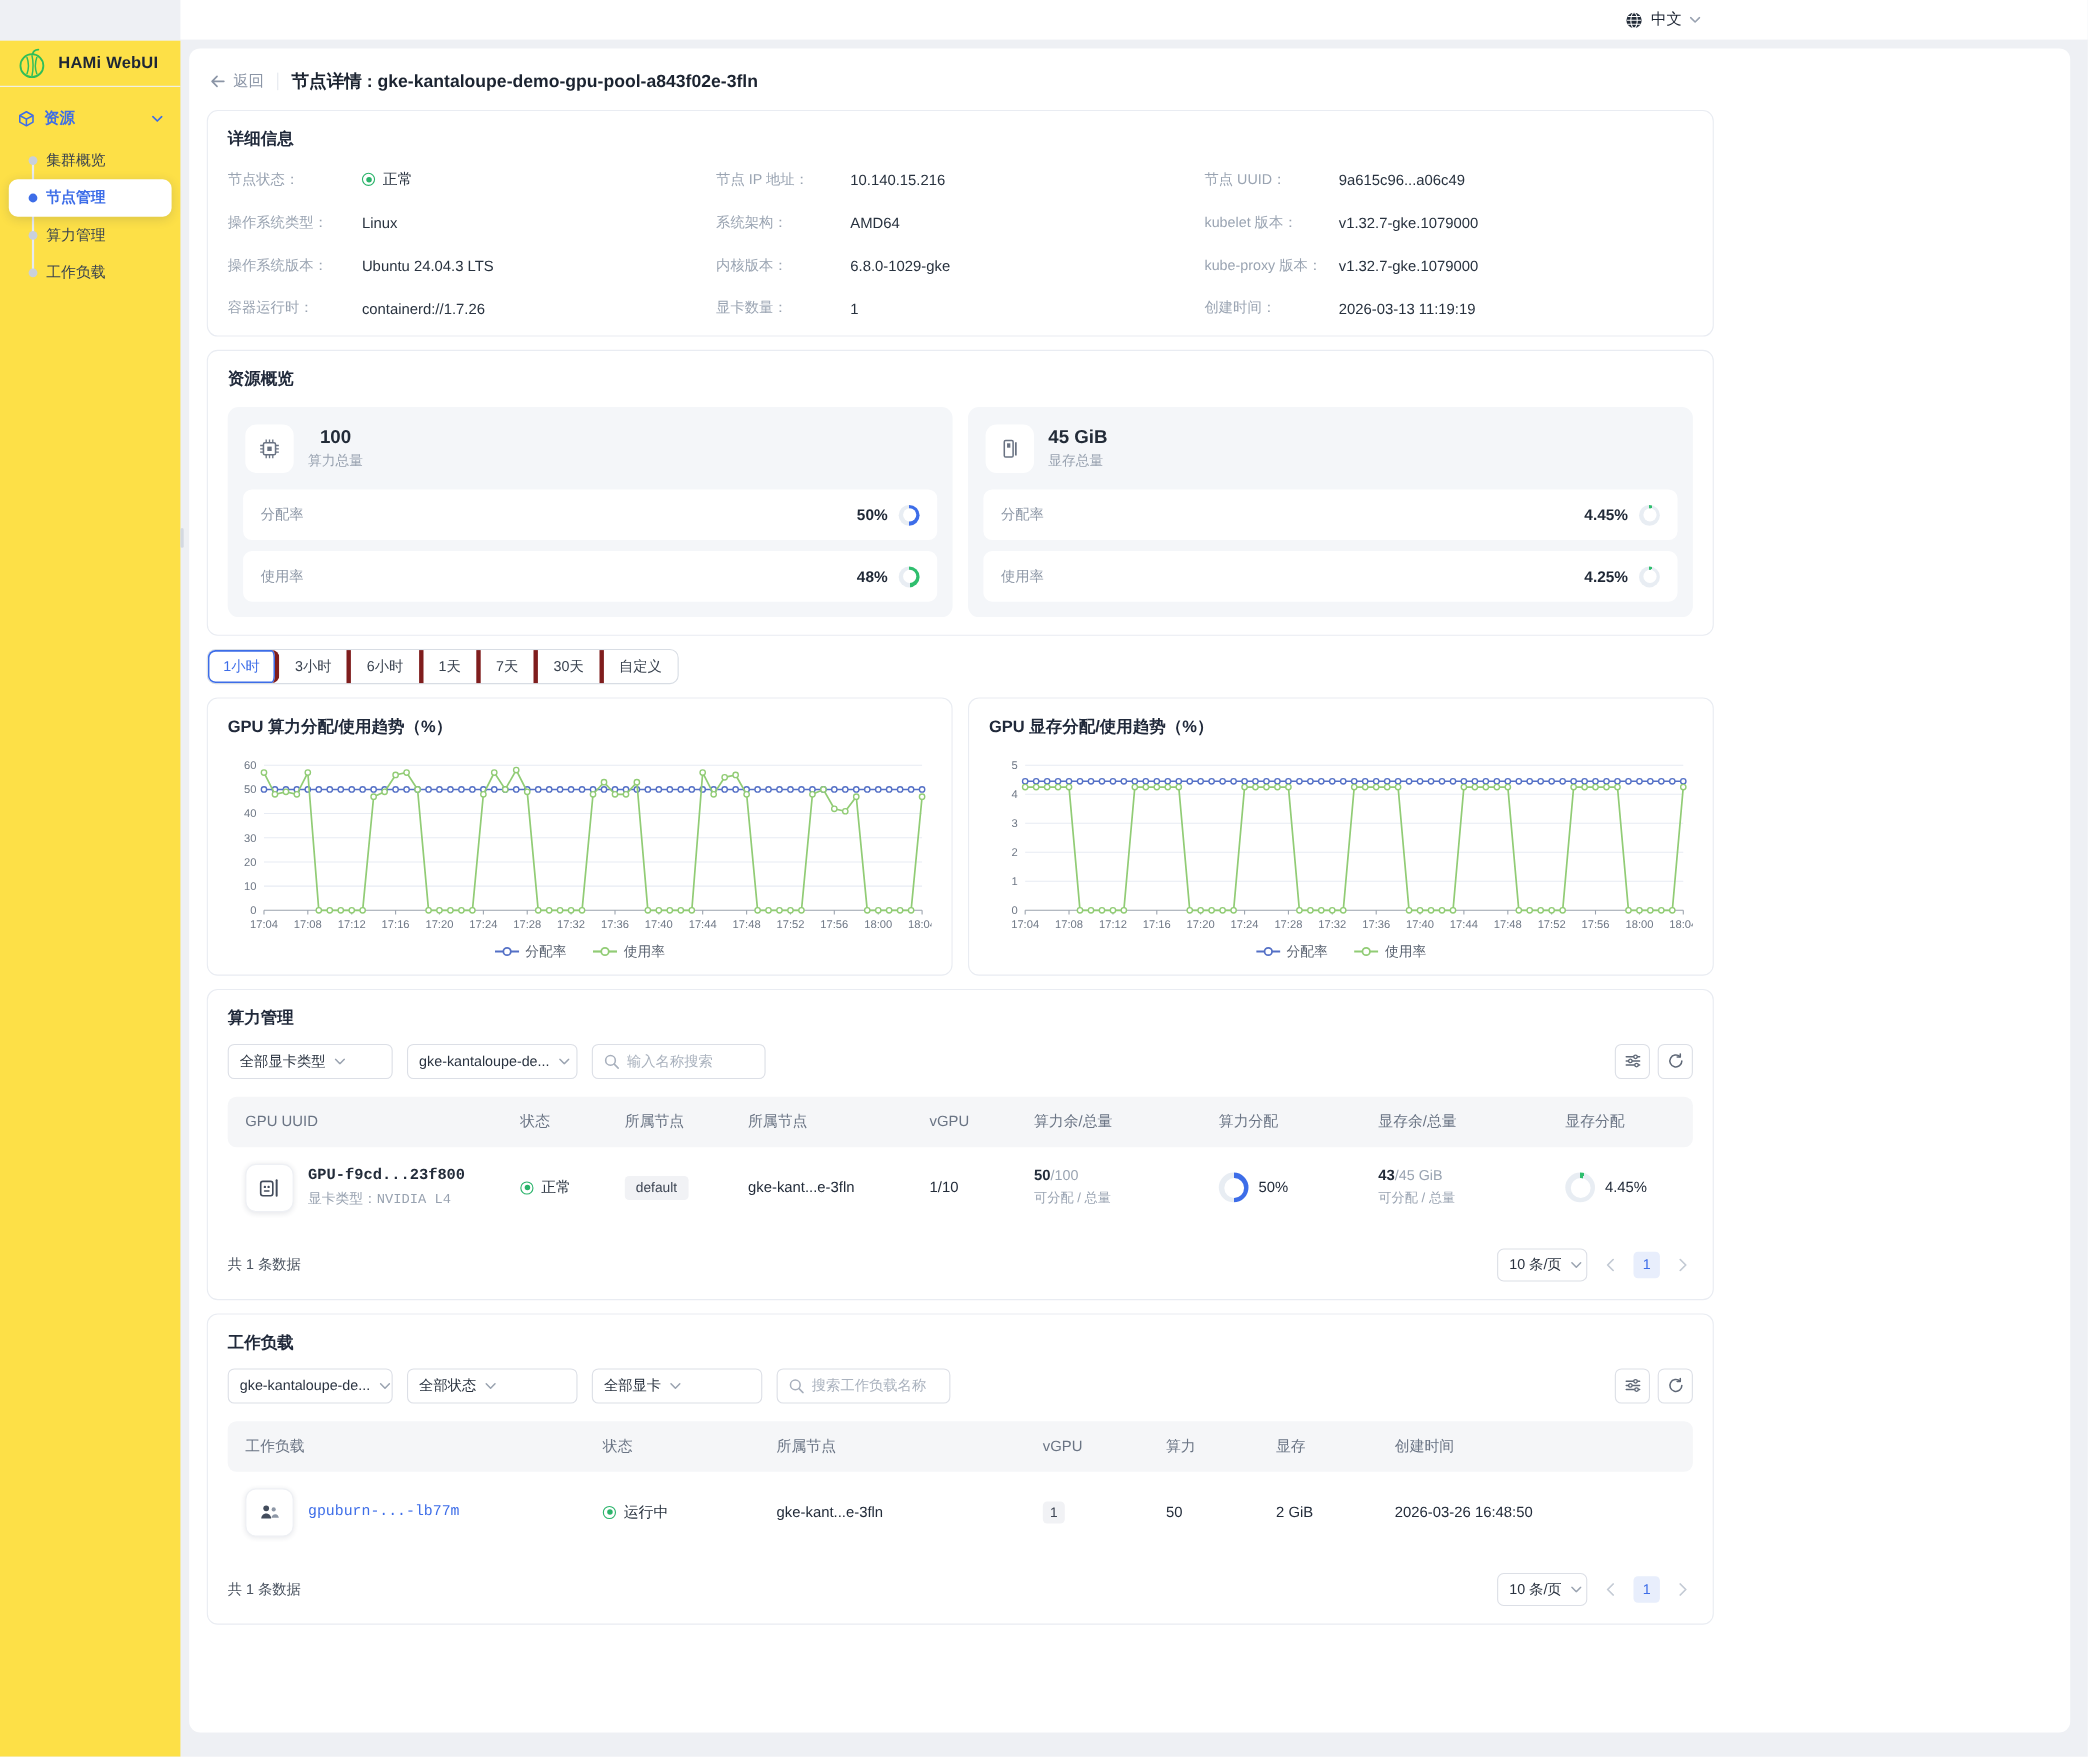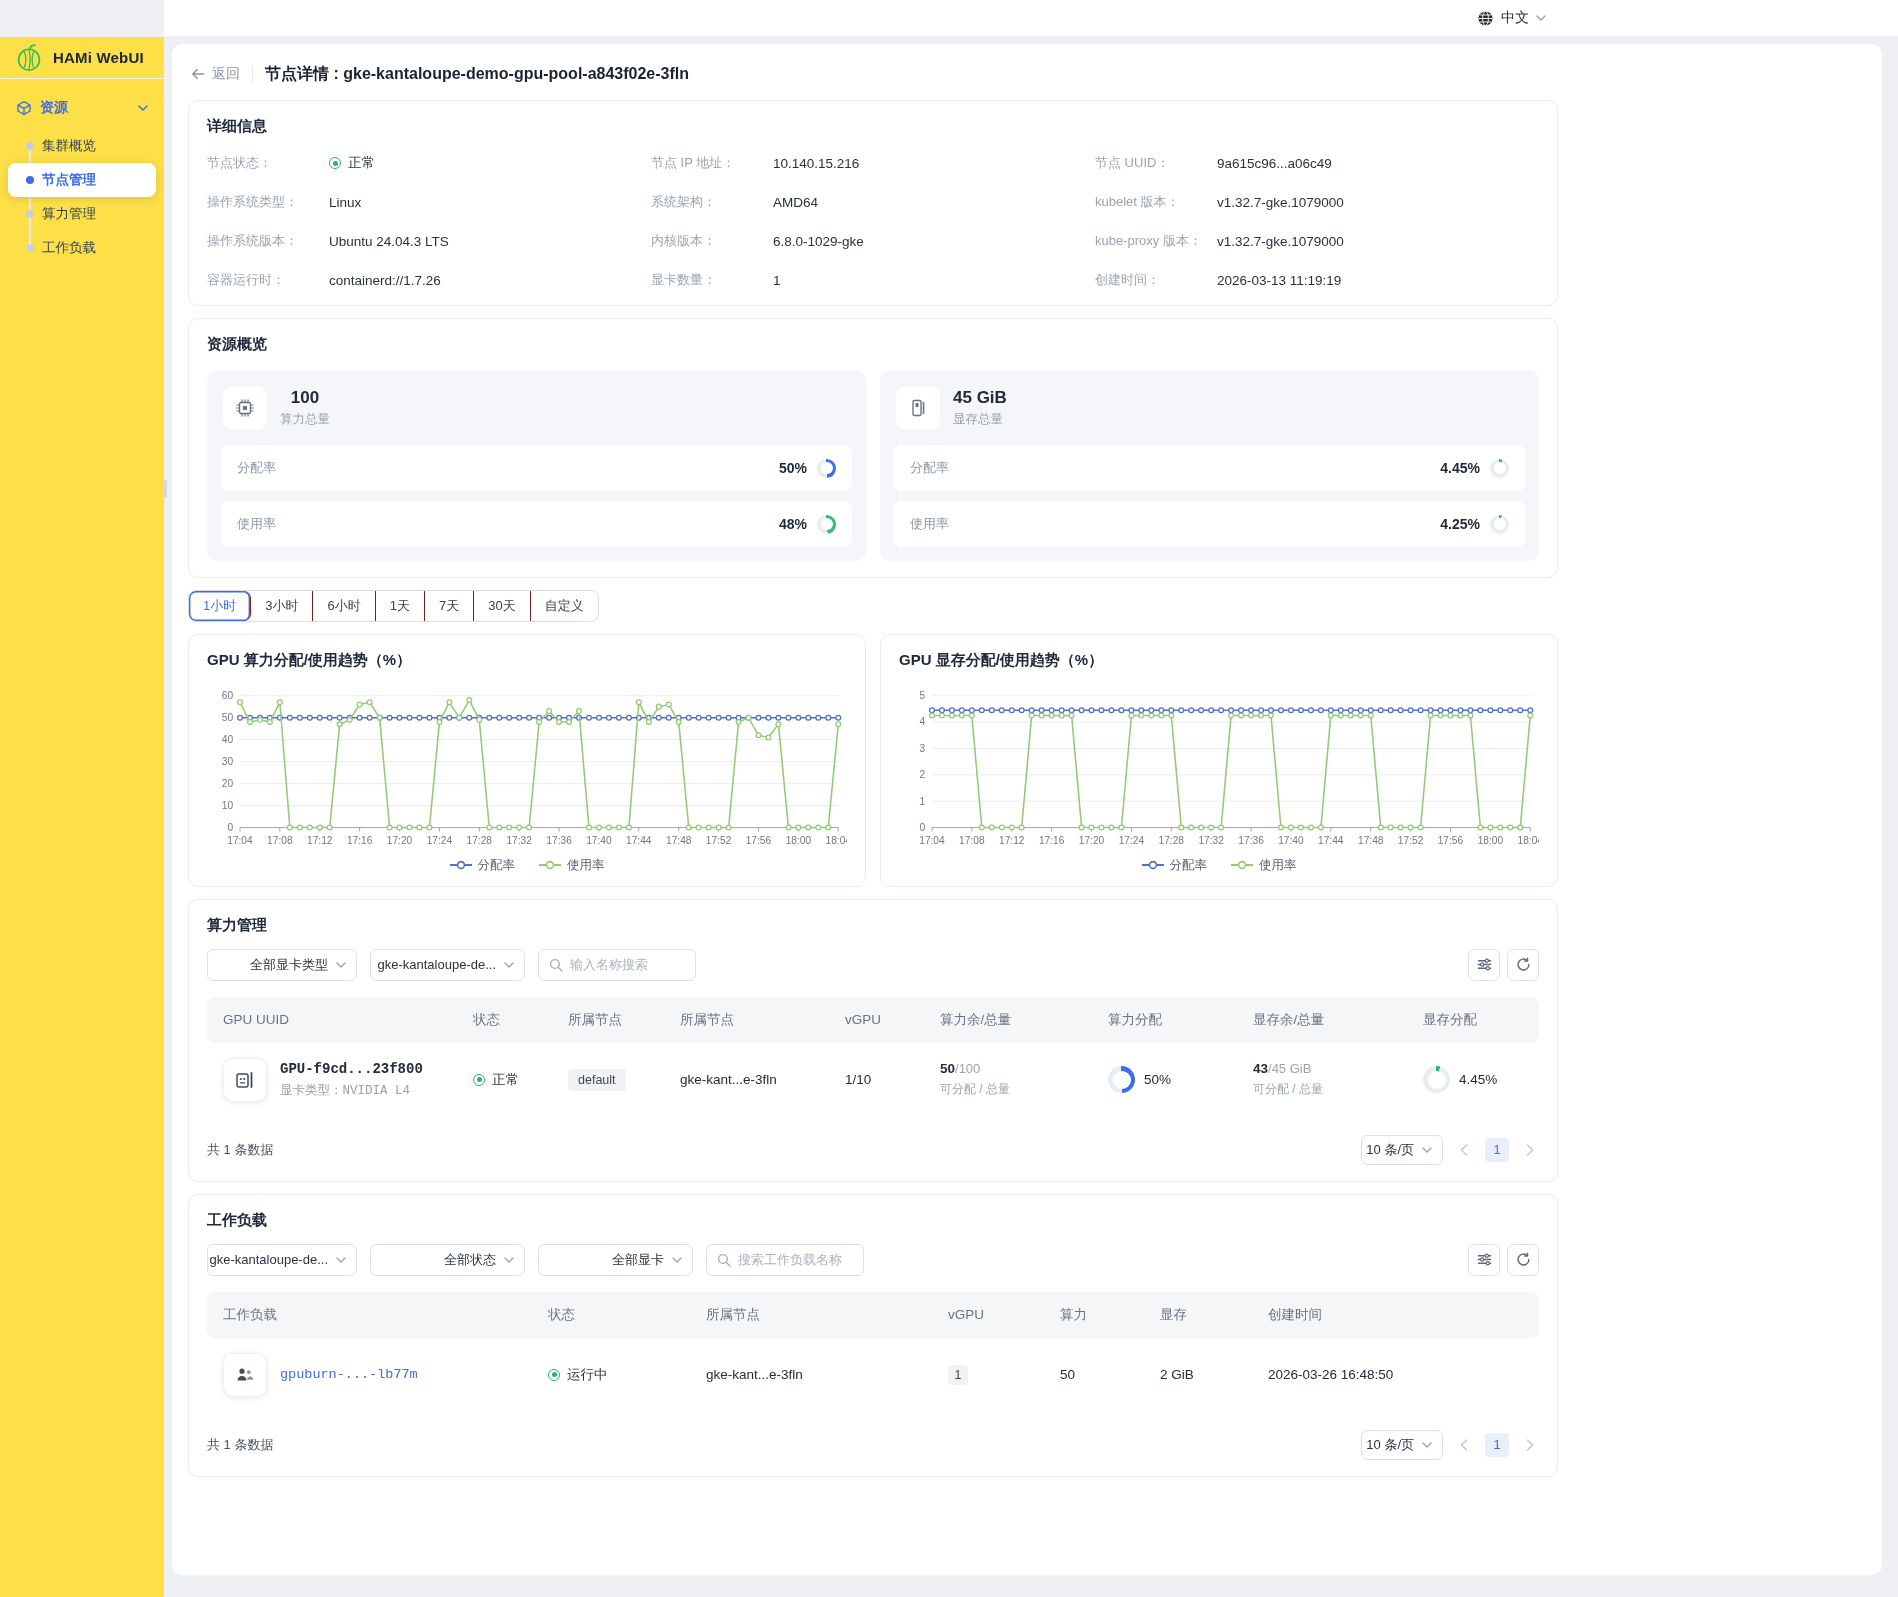--- a/index.html
+++ b/index.html
@@ -61,35 +61,35 @@
   .ov-row .rr { display:flex; align-items:center; gap:10px; }
   .ov-row .rv { font-size:14px; font-weight:700; color:#1f2836; }
 
   .donut { border-radius:50%; position:relative; flex:none; background:#e8edf3; }
   .donut::after { content:''; position:absolute; background:#fff; border-radius:50%; }
   .donut-sm { width:19px; height:19px; } .donut-sm::after { inset:3.5px; }
   .donut-md { width:27px; height:27px; } .donut-md::after { inset:4.5px; }
 
   
   .tabs { display:inline-flex; border:1px solid #d8dde4; border-radius:8px; background:#fff; align-self:flex-start; }
-  .tab { height:30px; padding:0 14px; font-size:13px; color:#3a4350; display:flex; align-items:center; border-right:1px solid #7f1d1d; cursor:pointer; }
+  .tab { height:30px; padding:0 14px; font-size:13px; color:#3a4350; display:flex; align-items:center; border-right:4px solid #7f1d1d; cursor:pointer; }
   .tab:last-child { border-right:none; }
   .tab.active { color:#3D6DE8; box-shadow:inset 0 0 0 1.4px #3D6DE8; border-radius:7px; background:#fff; }
 
   
   .charts { display:grid; grid-template-columns:1fr 1fr; gap:14px; }
   .chart-card { border:1px solid #e9ecf2; border-radius:10px; padding:16px 18px 12px 18px; }
   .chart-box { margin-top:16px; }
   .chart-box svg { display:block; width:100%; }
   .legend { display:flex; justify-content:center; gap:24px; margin-top:4px; }
   .legend-item { display:flex; align-items:center; gap:6px; font-size:12.5px; color:#565f6d; cursor:pointer; }
 
   
   .filter-row { display:flex; gap:13px; align-items:center; margin-top:14px; }
-  .select { height:32px; border:1px solid #dcdfe6; border-radius:6px; background:#fff; display:flex; align-items:center; justify-content:flex-end; padding:0 10px; font-size:13px; color:#2a3340; cursor:pointer; gap:8px; white-space:nowrap; overflow:hidden; }
+  .select { height:32px; border:1px solid #dcdfe6; border-radius:6px; background:#fff; display:flex; align-items:center; justify-content:flex-start; padding:0 10px; font-size:13px; color:#2a3340; cursor:pointer; gap:8px; white-space:nowrap; overflow:hidden; }
   .select .chev, .lang .chev { display:inline-flex; }
   .w150 { width:150px; } .w155 { width:155px; } .w158 { width:158px; }
   .search { height:32px; border:1px solid #dcdfe6; border-radius:6px; background:#fff; display:flex; align-items:center; padding:0 10px; gap:7px; }
   .search input { border:none; outline:none; width:118px; font-size:13px; color:#2a3340; font-family:Liberation Serif, serif; background:transparent; }
   .search input::placeholder { color:#aab2be; }
   .spacer { flex:1; }
   .icon-btn { width:32px; height:32px; border:1px solid #dcdfe6; border-radius:6px; background:#fff; display:grid; place-items:center; color:#5f6877; cursor:pointer; }
   .icon-btn + .icon-btn { margin-left:-3px; }
 
   .thead { display:grid; margin-top:16px; background:#f5f6f8; border-radius:8px; height:46px; align-items:center; padding:0 16px; color:#6a7484; font-size:13.5px; }

